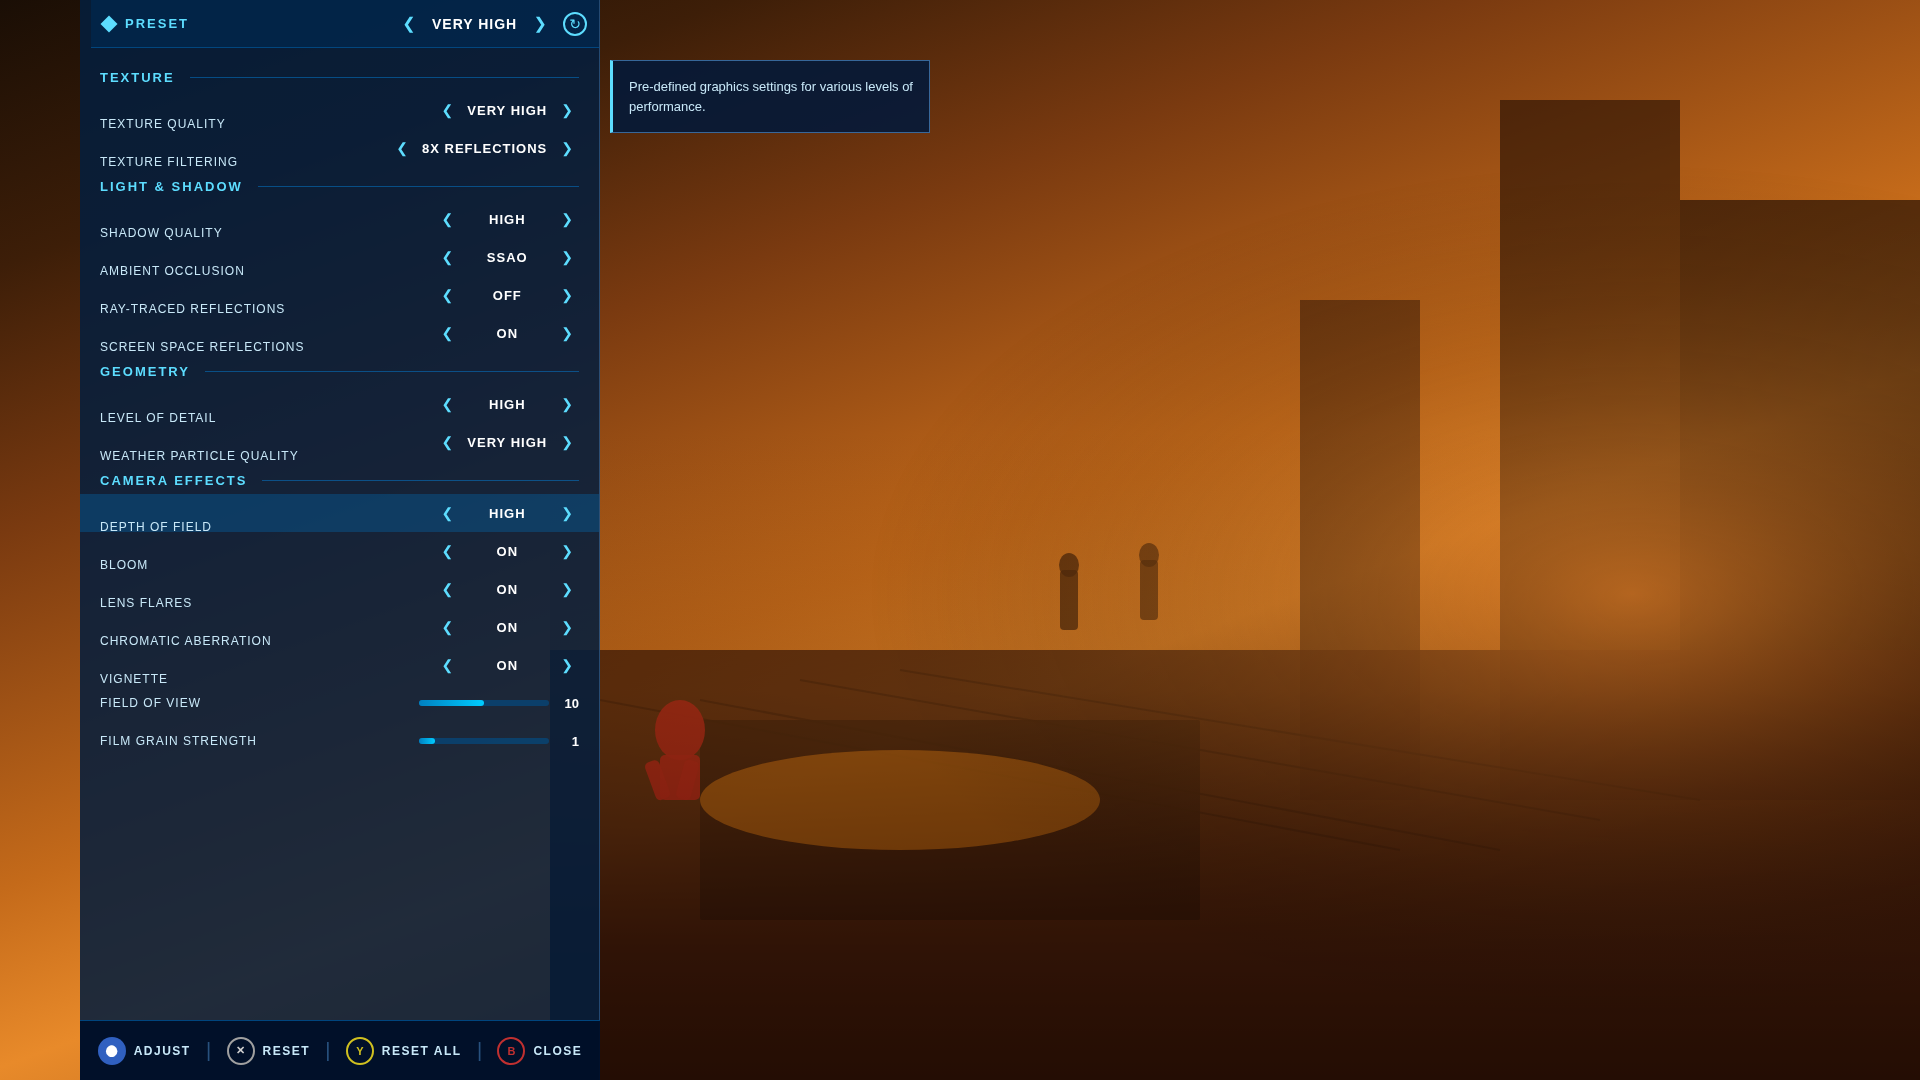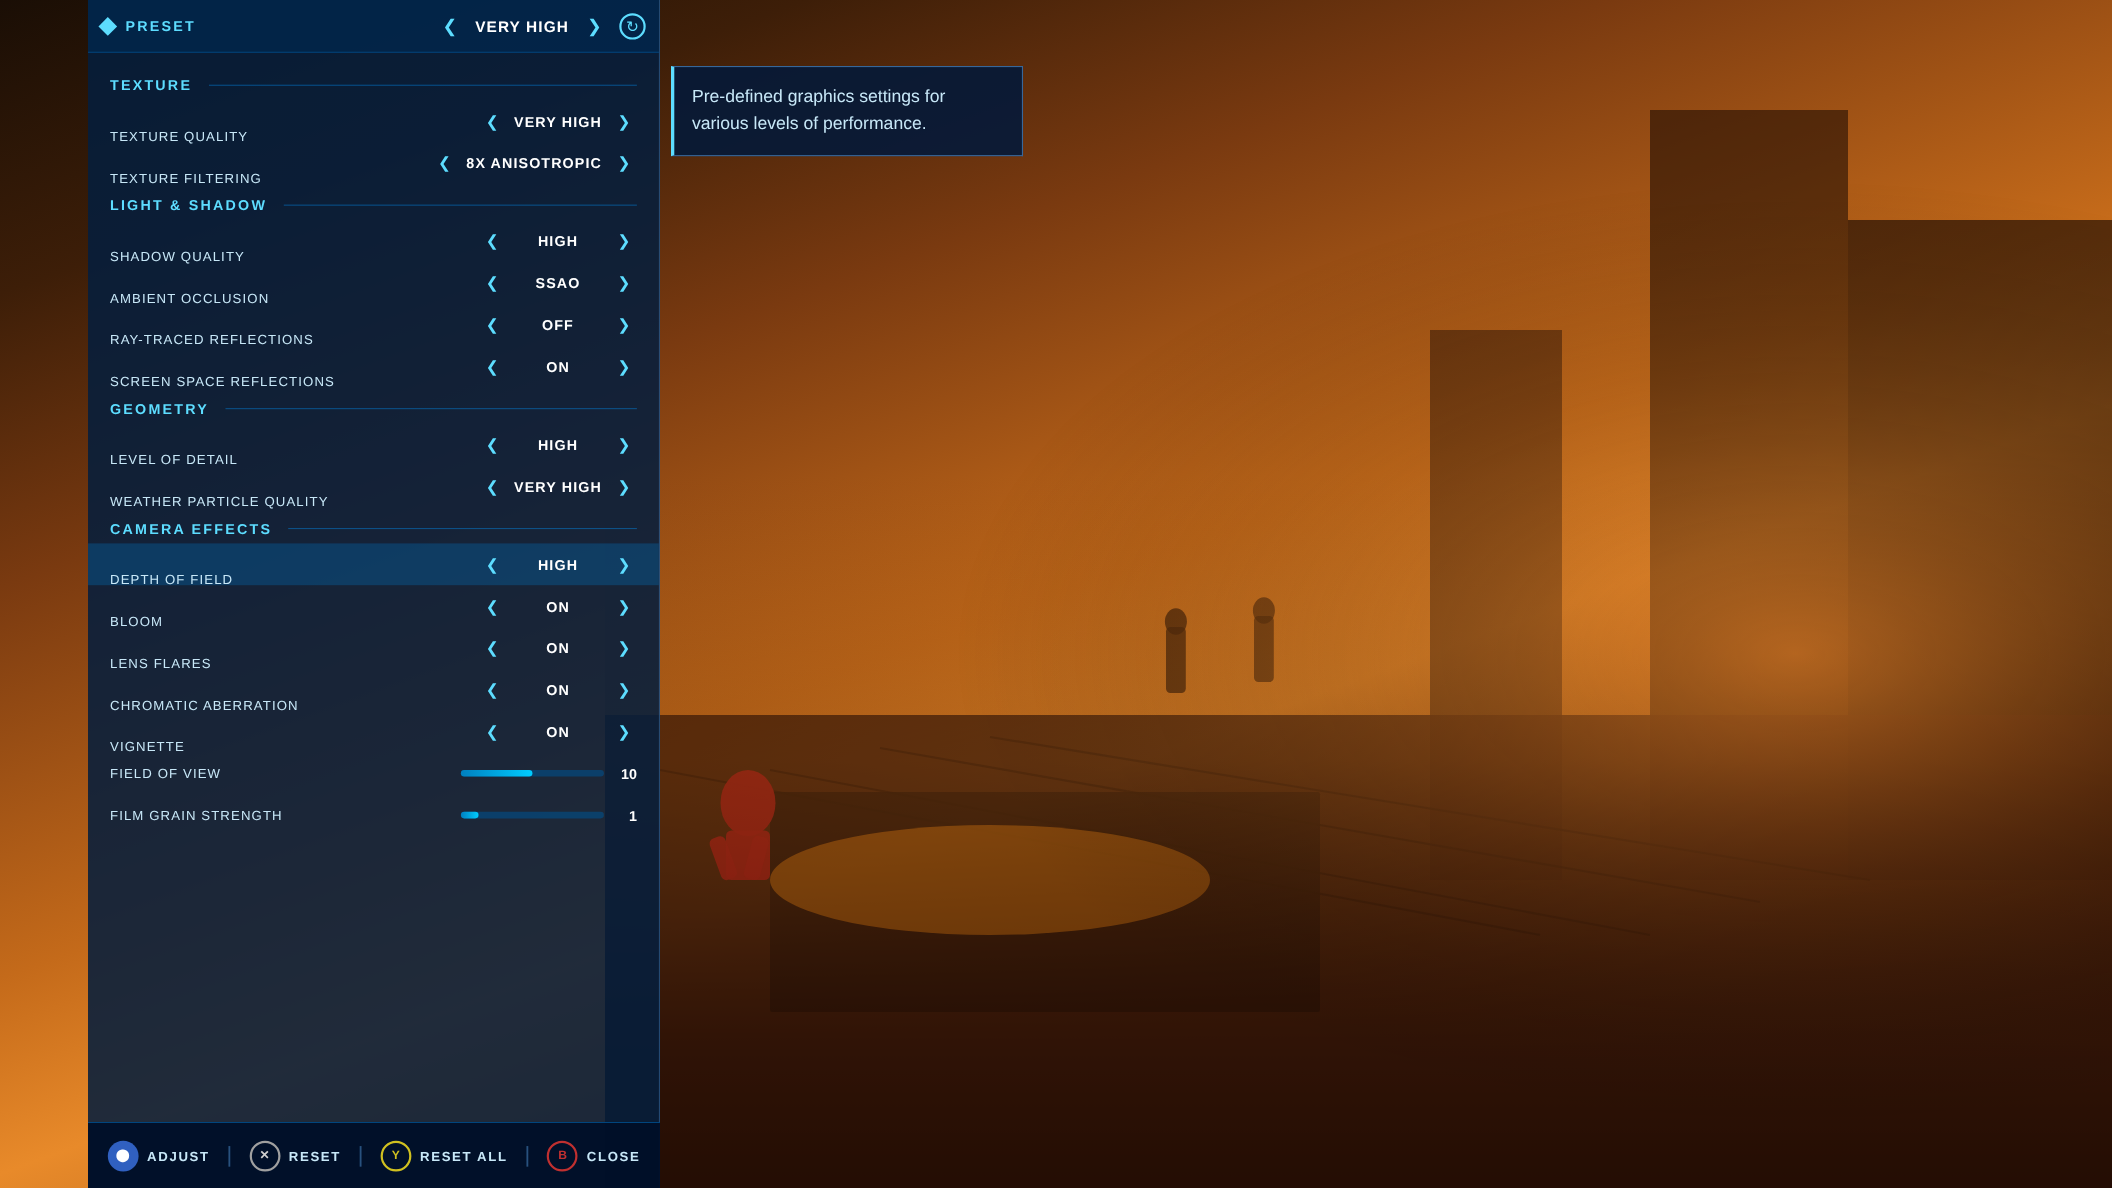--- a/index.html
+++ b/index.html
@@ -107,20 +107,21 @@
 
     
     #preset-bar {
       display: flex;
       align-items: center;
       height: 48px;
       padding: 16px 12px;
       background: rgba(0, 40, 80, 0.7);
       border-bottom: 1px solid rgba(0, 150, 255, 0.3);
       position: relative;
+      margin-left: 11px;
     }
 
     .preset-diamond {
       width: 12px;
       height: 12px;
       background: #5dddff;
       transform: rotate(45deg);
       margin-right: 10px;
       flex-shrink: 0;
     }
@@ -333,21 +334,21 @@
     #tooltip-box {
       position: absolute;
       top: 60px;
       left: 610px;
       width: 320px;
       background: rgba(5, 25, 55, 0.92);
       border: 1px solid rgba(100, 180, 255, 0.5);
       border-left: 3px solid #5dddff;
       padding: 16px;
       color: #c8e8f8;
-      font-size: 16px;
+      font-size: 13px;
       line-height: 1.5;
     }
 
     
     .setting-row.highlighted {
       background: rgba(0, 120, 200, 0.3);
     }
 
     
     #tab-graphics {
@@ -424,21 +425,21 @@
         <span class="ctrl-arrow">❮</span>
         <span class="ctrl-value">VERY HIGH</span>
         <span class="ctrl-arrow">❯</span>
       </div>
     </div>
 
     <div class="setting-row">
       <span class="setting-name">TEXTURE FILTERING</span>
       <div class="setting-control">
         <span class="ctrl-arrow">❮</span>
-        <span class="ctrl-value">8X ANISOTROPIC</span>
+        <span class="ctrl-value">8X REFLECTIONS</span>
         <span class="ctrl-arrow">❯</span>
       </div>
     </div>
 
     <div class="section-header">
       <span class="section-title">LIGHT &amp; SHADOW</span>
       <div class="section-line"></div>
     </div>
 
     <div class="setting-row">

